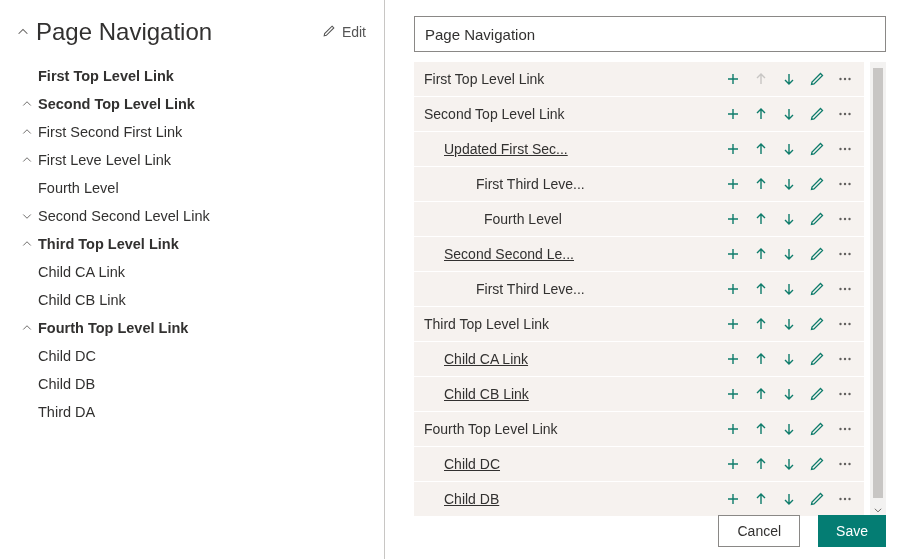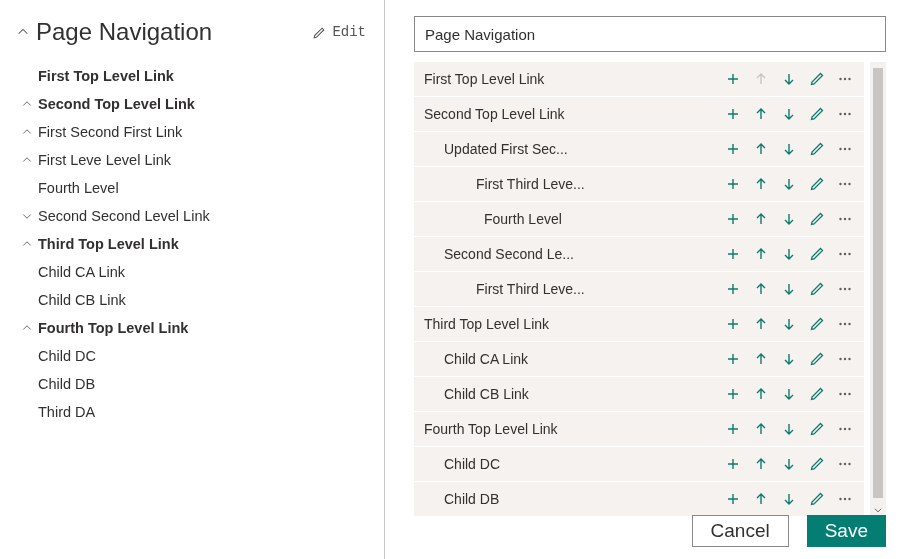--- a/index.html
+++ b/index.html
@@ -41,25 +41,24 @@
 .left-title {
   font-size: 24px;
   font-weight: 400;
   color: #323130;
   display: flex;
   align-items: center;
   gap: 6px;
 }
 .edit-btn {
   display: flex;
-  align-items: flex-end;
+  align-items: flex-start;
   gap: 6px;
   color: #555;
   cursor: pointer;
-  font-family: Liberation Mono, monospace;
 }
 
 
 .left-nav { padding-left: 0; }
 .left-nav .row {
   display: flex;
   align-items: center;
   padding: 6px 0;
   font-size: 14.5px;
   color: #323130;
@@ -148,36 +147,36 @@
   height: 26px;
   display: inline-flex;
   align-items: center;
   justify-content: center;
   color: #0e7c6b;
   cursor: pointer;
 }
 .ibtn.more { color: #605e5c; }
 .ibtn.disabled { color: #c8c6c4; cursor: default; }
 .epad-0 .elabel { padding-left: 10px; }
-.epad-1 .elabel { padding-left: 30px; }
+.epad-1 .elabel { padding-left: 30px; text-decoration: underline; }
 .epad-2 .elabel { padding-left: 50px; margin-left: 12px; }
 .epad-3 .elabel { padding-left: 70px; }
 
 
 .footer {
   position: absolute;
   right: 30px;
   bottom: 12px;
   display: flex;
   gap: 8px;
 }
 .btn {
   height: 32px;
   padding: 0 18px;
-  font-size: 19px;
+  font-size: 14px;
   cursor: pointer;
   border: none;
 }
 .btn-cancel {
   background: #fff;
   border: 1px solid #8a8886;
   color: #323130;
 }
 .btn-save {
   background: #047d73;

